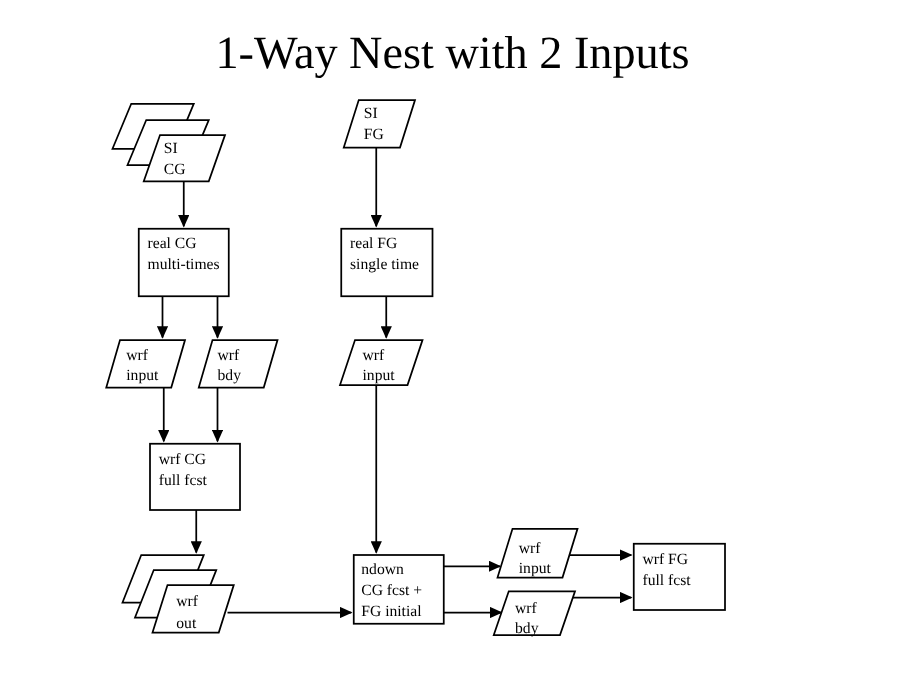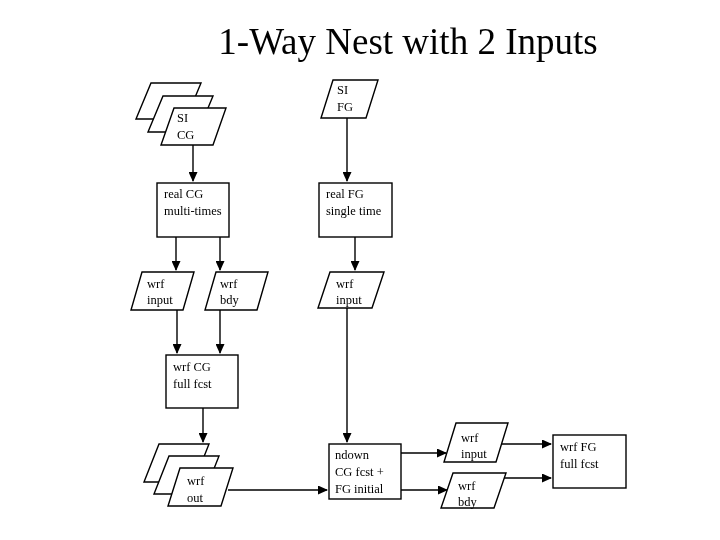--- a/index.html
+++ b/index.html
@@ -7,21 +7,20 @@
     --fill: #ffffff;
     --text: #000000;
     --background: #ffffff;
   }
   html, body { margin: 0; padding: 0; background: var(--background); }
   .slide {
     width: 616px; height: 540px;
     background: var(--background);
     position: relative;
     overflow: hidden;
-    padding-left: 46px;
   }
   svg { display: block; }
   .shape { fill: var(--fill); stroke: var(--stroke); stroke-width: 1.4px; }
   .edge  { stroke: var(--stroke); stroke-width: 1.4px; fill: none; }
   text {
     font-family: "Liberation Serif", "DejaVu Serif", serif;
     fill: var(--text);
   }
   .title-text { font-size: 37px; text-anchor: middle; }
   .node-label { font-size: 12.5px; }

